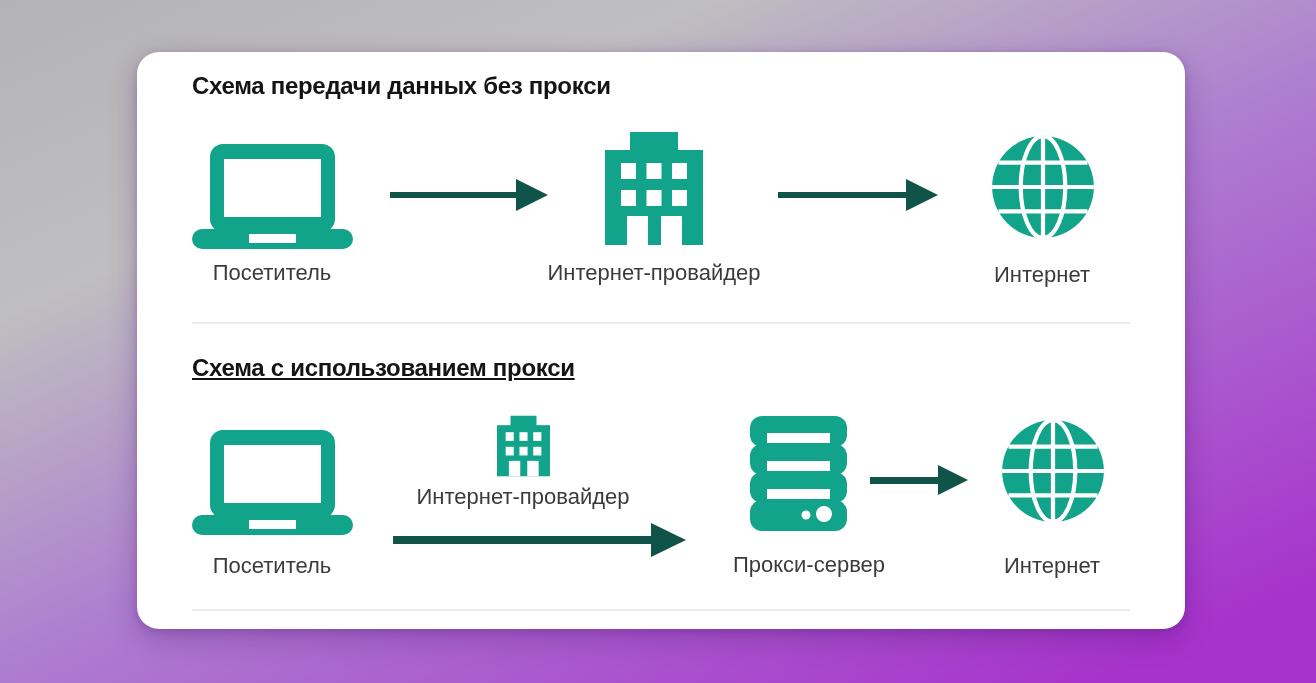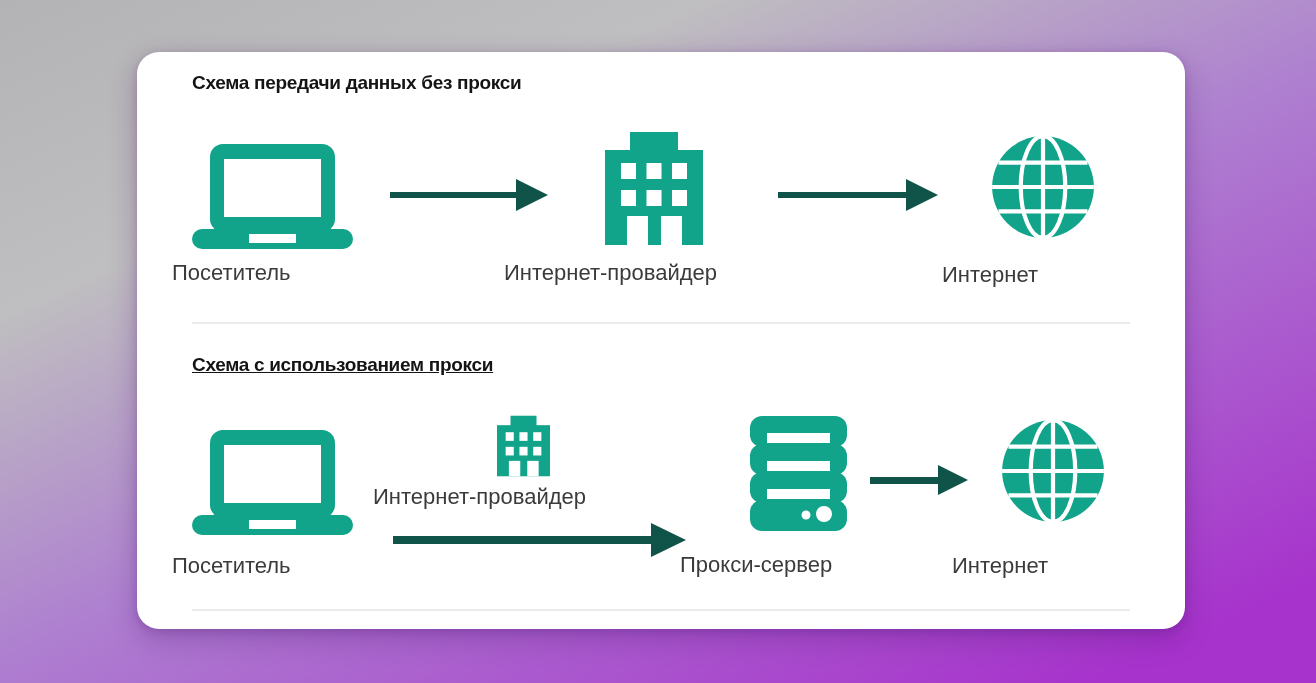--- a/index.html
+++ b/index.html
@@ -13,30 +13,30 @@
     font-family:"Liberation Sans","DejaVu Sans",sans-serif;
     background:linear-gradient(156deg,var(--bg-start) 0%,var(--bg-mid-gray) 25%,var(--bg-mid-purple) 52%,var(--bg-end) 92%);
     position:relative;
   }
   .card{
     position:absolute; left:137px; top:52px; width:1048px; height:577px;
     background:var(--card-bg); border-radius:22px;
     box-shadow:0 10px 28px rgba(70,15,105,.28), 0 2px 8px rgba(70,15,105,.18);
   }
   .section-title{
-    position:absolute; font-size:19px; font-weight:700; letter-spacing:-.3px;
+    position:absolute; font-size:24px; font-weight:700; letter-spacing:-.3px;
     color:var(--title-color); white-space:nowrap;text-align:center;
   }
   #s1-title{left:55px; top:20px;}
   #s2-title{left:55px; top:302px;text-decoration:underline;}
   .icon{position:absolute; color:var(--icon-color);}
   .icon svg{display:block; width:100%; height:100%;}
   .node-label{
     position:absolute; font-size:22px; color:var(--label-color);
-    white-space:nowrap;
+    text-align:center; white-space:nowrap;
   }
   .divider{position:absolute; left:55px; width:938px; height:2px; background:var(--divider-color);}
   #divider-1{top:270px;}
   #divider-2{top:557px;}
 
   
   .arrow{position:absolute; display:flex; align-items:center;}
   .arrow .shaft{flex:1; background:var(--arrow-color);}
   .arrow .head{width:0; height:0;}
   .arrow-md{height:32px;} .arrow-md .shaft{height:6px;}
@@ -58,21 +58,21 @@
 
   
   #s2-laptop{left:55px; top:378px; width:161px; height:105px;}
   #s2-building{left:360px; top:363px; width:53px; height:62px;}
   #s2-label-provider{left:236px; top:432px; width:300px;}
   #s2-arrow-long{left:256px; top:471px; width:293px;}
   #s2-server{left:613px; top:364px; width:97px; height:115px;}
   #s2-arrow-short{left:733px; top:413px; width:98px;}
   #s2-globe{left:863px; top:364px; width:106px; height:110px;}
   #s2-label-visitor{left:35px;  top:501px; width:200px;}
-  #s2-label-proxy{left:543px; top:500px; width:200px;}
+  #s2-label-proxy{left:572px; top:500px; width:200px;}
   #s2-label-internet{left:815px; top:501px; width:200px;}
 </style>
 </head>
 <body>
 
 <svg width="0" height="0" style="position:absolute" aria-hidden="true">
   <defs>
     <symbol id="sym-laptop" viewBox="0 0 161 105">
       <rect x="18" y="0" width="125" height="88" rx="13" fill="currentColor"></rect>
       <rect x="32" y="15" width="97" height="58" fill="#fff"></rect>

